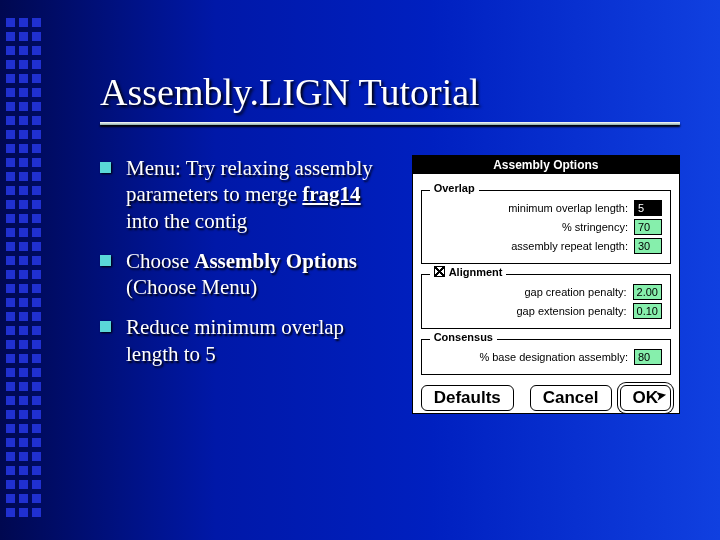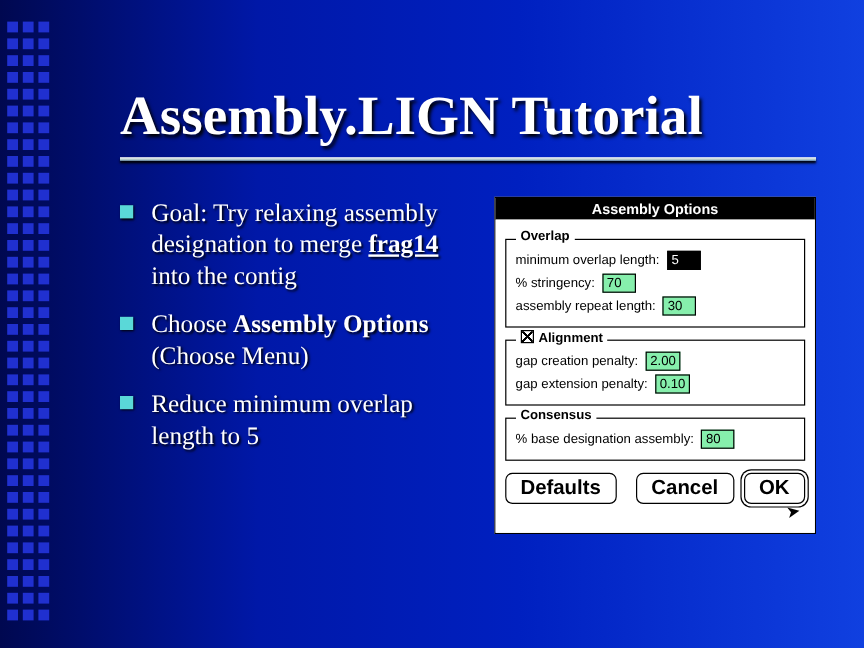--- a/index.html
+++ b/index.html
@@ -24,22 +24,22 @@
   .left-dots .sq {
     width: 9px; height: 9px;
     background: #2030d0;
   }
   .slide {
     position: absolute;
     left: 100px; top: 70px;
     right: 40px;
   }
   .title {
-    font-size: 46px;
-    font-weight: 700;
+    font-size: 38px;
+    font-weight: 400;
     text-shadow: 2px 2px 3px #000;
     margin-bottom: 8px;
   }
   .rule {
     margin-top: 6px;
     height: 3px;
     background: linear-gradient(to bottom, #fff, #8aa);
     box-shadow: 0 2px 2px #000;
   }
   .content {
@@ -80,21 +80,21 @@
   }
   .dialog-title {
     background: #000;
     color: #fff;
     text-align: center;
     font-weight: bold;
     padding: 2px 0;
     font-size: 12px;
   }
   .dialog-body {
-    padding: 6px 8px 24px 8px;
+    padding: 6px 8px 2px 8px;
     background: #fff;
     position: relative;
   }
   .group {
     border: 1px solid #000;
     margin: 10px 0 6px 0;
     padding: 6px 8px 6px 8px;
     position: relative;
   }
   .group-label {
@@ -111,21 +111,21 @@
     width: 9px; height: 9px;
     border: 1px solid #000;
     margin-right: 4px;
     vertical-align: -1px;
     background:
       linear-gradient(45deg, transparent 44%, #000 44%, #000 56%, transparent 56%),
       linear-gradient(-45deg, transparent 44%, #000 44%, #000 56%, transparent 56%);
   }
   .field-row {
     display: flex;
-    justify-content: flex-start;
+    justify-content: flex-end;
     align-items: center;
     margin: 3px 0;
     gap: 6px;
   }
   .field-row label { white-space: nowrap; }
   .val {
     border: 1px solid #000;
     padding: 1px 3px;
     min-width: 28px;
     text-align: left;
@@ -346,21 +346,21 @@
     </div>
   </div>
 
 <div class="slide">
   <div class="title">Assembly.LIGN Tutorial</div>
   <div class="rule"></div>
 
   <div class="content">
     <ul class="bullets">
       <li>
-        <span>Goal: Try relaxing assembly designation to merge </span><span class="b u">frag14</span><span> into the contig</span>
+        <span>Menu: Try relaxing assembly parameters to merge </span><span class="b u">frag14</span><span> into the contig</span>
       </li>
       <li>
         <span>Choose </span><span class="b">Assembly Options</span><span> (Choose Menu)</span>
       </li>
       <li>
         <span>Reduce minimum overlap length to 5</span>
       </li>
     </ul>
 
     <div class="dialog">

